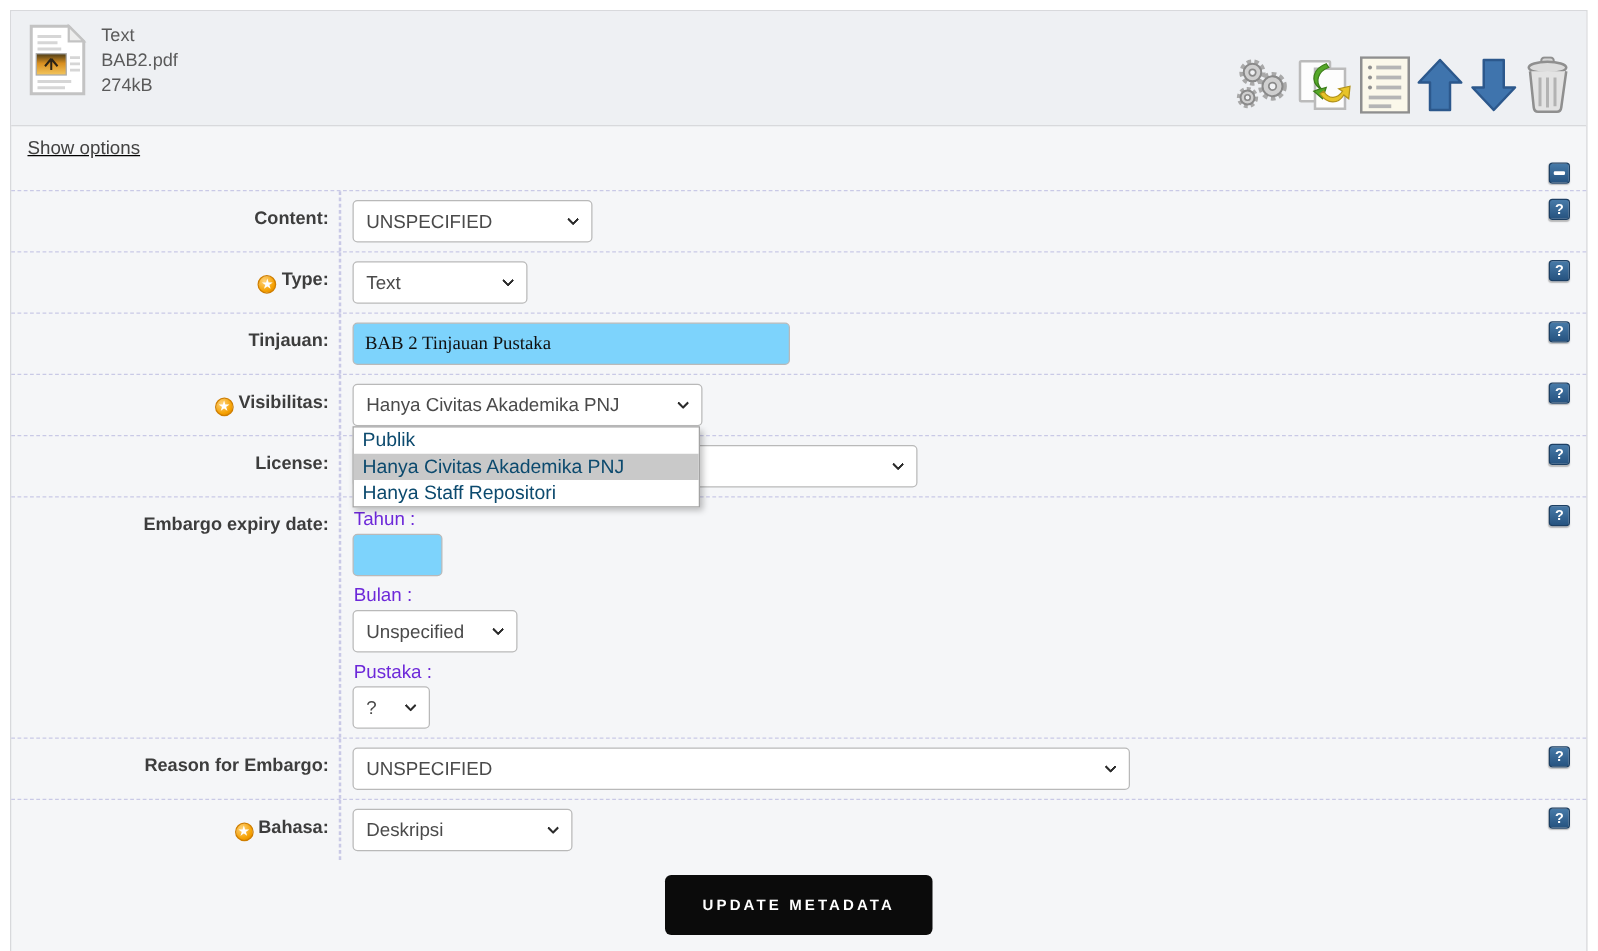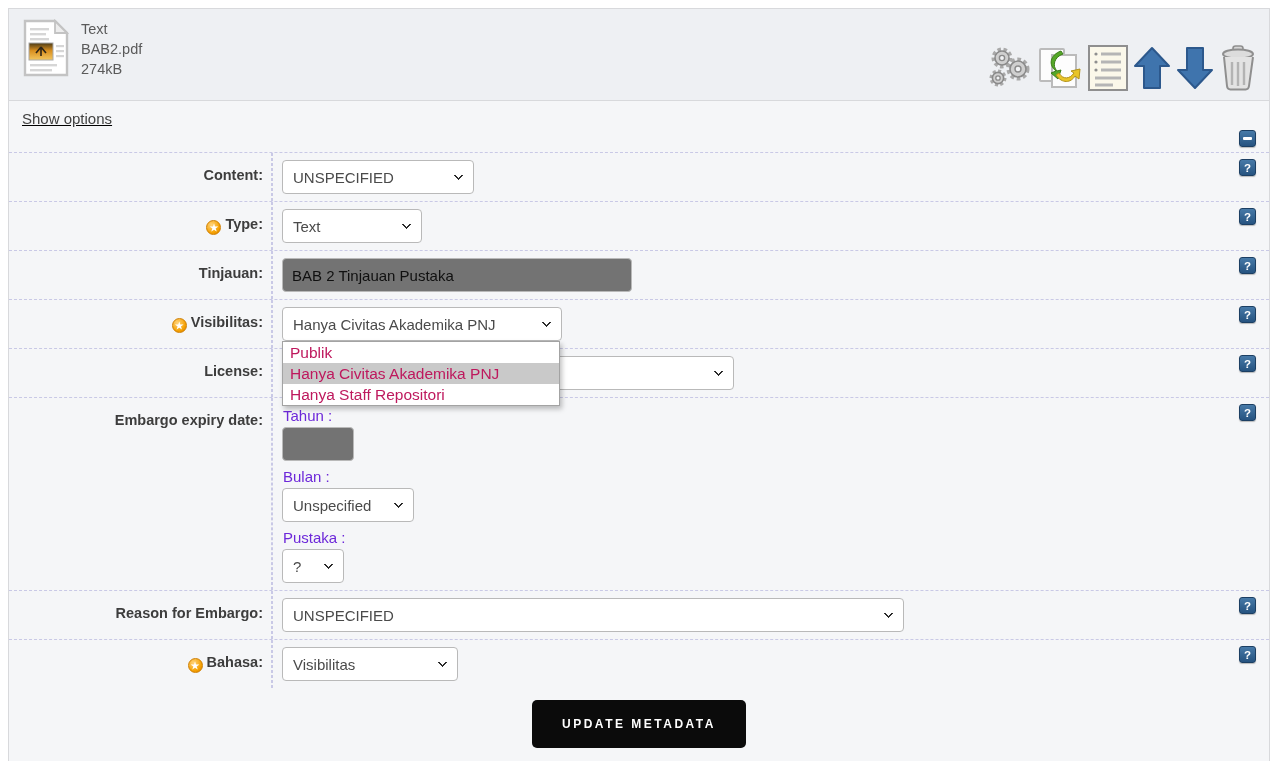--- a/index.html
+++ b/index.html
@@ -36,25 +36,25 @@
     border: 1px solid #cf7e00; color: #fff; font-size: 9.5px; line-height: 14px;
     text-align: center; margin-right: 4px; vertical-align: -2px; }
 
   .select { background: #fff; border: 1px solid #b9b9b9; border-radius: 4px; height: 34px;
     display: flex; align-items: center; padding: 0 16px 0 10px; position: relative;
     font-size: 15px; color: #4a4a4a; cursor: pointer; white-space: nowrap; }
   .chev { position: absolute; right: 11px; top: 11px; width: 7px; height: 7px;
     border-right: 2.5px solid #2b2b2b; border-bottom: 2.5px solid #2b2b2b;
     transform: rotate(45deg); border-radius: 1px; }
   .text-input { height: 34px; border: 1px solid #b9b9b9; border-radius: 4px; padding: 0 9px;
-    font-size: 15px; color: #101010; font-family: Liberation Sans, sans-serif; background: #737373; }
+    font-size: 15px; color: #101010; font-family: Liberation Serif, serif; background: #7dd3fc; }
 
   .dropdown { position: absolute; top: 41px; left: 9px; width: 278px; background: #fff;
     border: 1px solid #a3a3a3; box-shadow: 2px 3px 5px rgba(0,0,0,.25); z-index: 20; }
-  .dd-item { font-size: 15.5px; color: #be185d; padding: 1px 7px; line-height: 19px;
+  .dd-item { font-size: 15.5px; color: #0c4a6e; padding: 1px 7px; line-height: 19px;
     white-space: nowrap; cursor: pointer; }
   .dd-selected { background: #c9c9c9; }
 
   .sub-label { font-size: 15px; color: #6d28d9; margin: 2px 0 3px 1px; line-height: 17px; }
   .mt { margin-top: 7px; }
 
   .row-button { display: flex; justify-content: center; padding: 12px 0 28px 0; }
   .update-btn { background: #0b0b0b; color: #ffffff; border: none; border-radius: 5px;
     height: 48px; padding: 0 30px; font-size: 12px; font-weight: bold; letter-spacing: 2.5px;
     font-family: "Liberation Sans", sans-serif; cursor: pointer; }
@@ -299,21 +299,21 @@
       </button>
     </div>
   </div>
 
   <div class="row">
     <div class="cell-label">
       <span class="star">★</span><span>Bahasa:</span>
     </div>
     <div class="cell-field">
       <div class="select" style="width:176px">
-        <span>Visibilitas</span>
+        <span>Deskripsi</span>
         <span class="chev"></span>
       </div>
     </div>
     <div class="cell-help">
       <button class="sq-btn help-btn">
         <span>?</span>
       </button>
     </div>
   </div>
 

